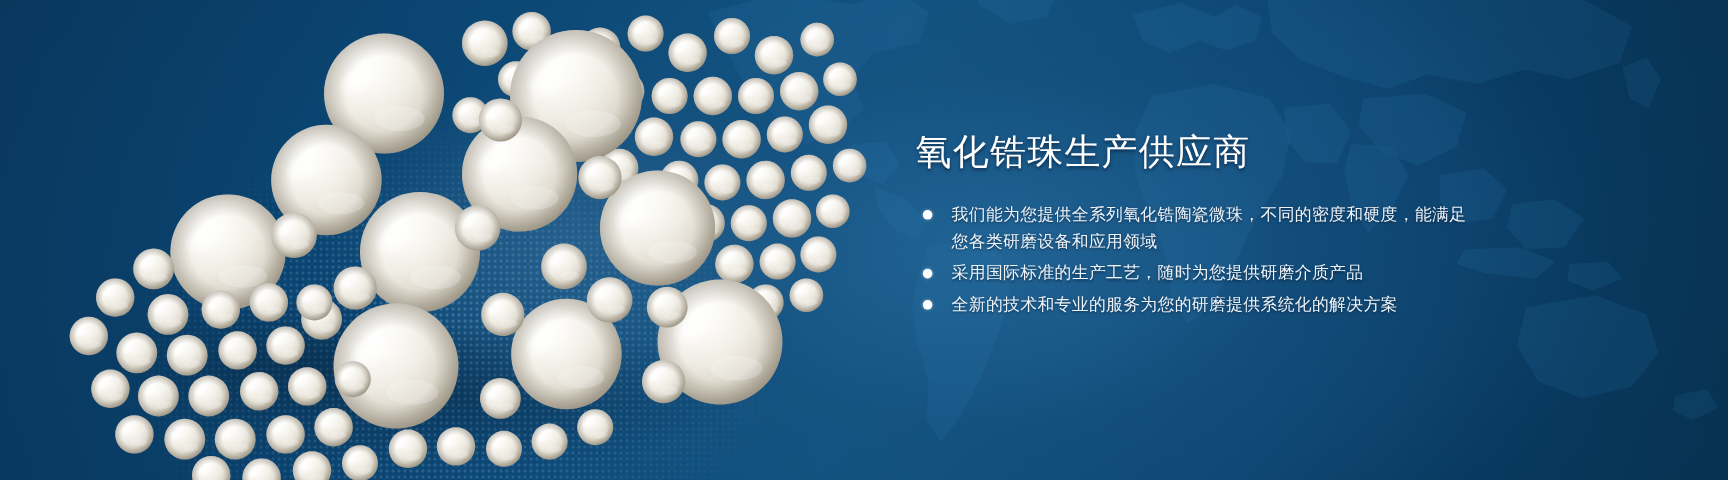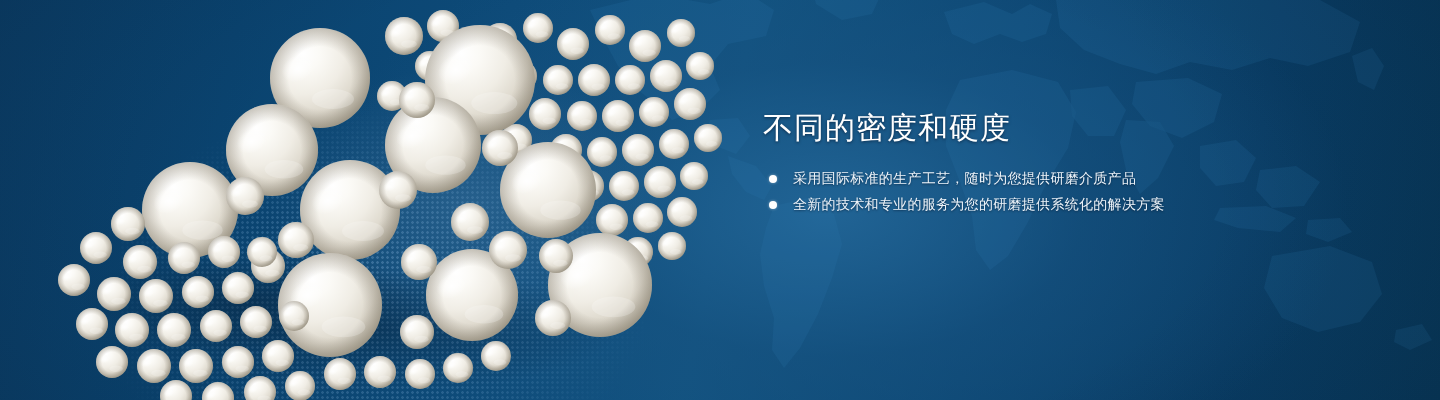--- a/index.html
+++ b/index.html
@@ -352,23 +352,27 @@
           <use href="#sph" transform="translate(420,374) scale(15)"></use>
           <use href="#sph" transform="translate(458,368) scale(15)"></use>
           <use href="#sph" transform="translate(496,356) scale(15)"></use>
         </g>
       </g>
     </svg>
   </div>
 
   <div class="text-col">
 
-    <h1 class="headline">不同的密度和硬度</h1>
+    <h1 class="headline">氧化锆珠生产供应商</h1>
 
     <ul class="bullets">
+      <li class="bullet">
+        <span class="bullet-dot"></span>
+        <span class="bullet-text">我们能为您提供全系列氧化锆陶瓷微珠，不同的密度和硬度，能满足您各类研磨设备和应用领域</span>
+      </li>
       <li class="bullet">
         <span class="bullet-dot"></span>
         <span class="bullet-text">采用国际标准的生产工艺，随时为您提供研磨介质产品</span>
       </li>
       <li class="bullet">
         <span class="bullet-dot"></span>
         <span class="bullet-text">全新的技术和专业的服务为您的研磨提供系统化的解决方案</span>
       </li>
     </ul>
 

